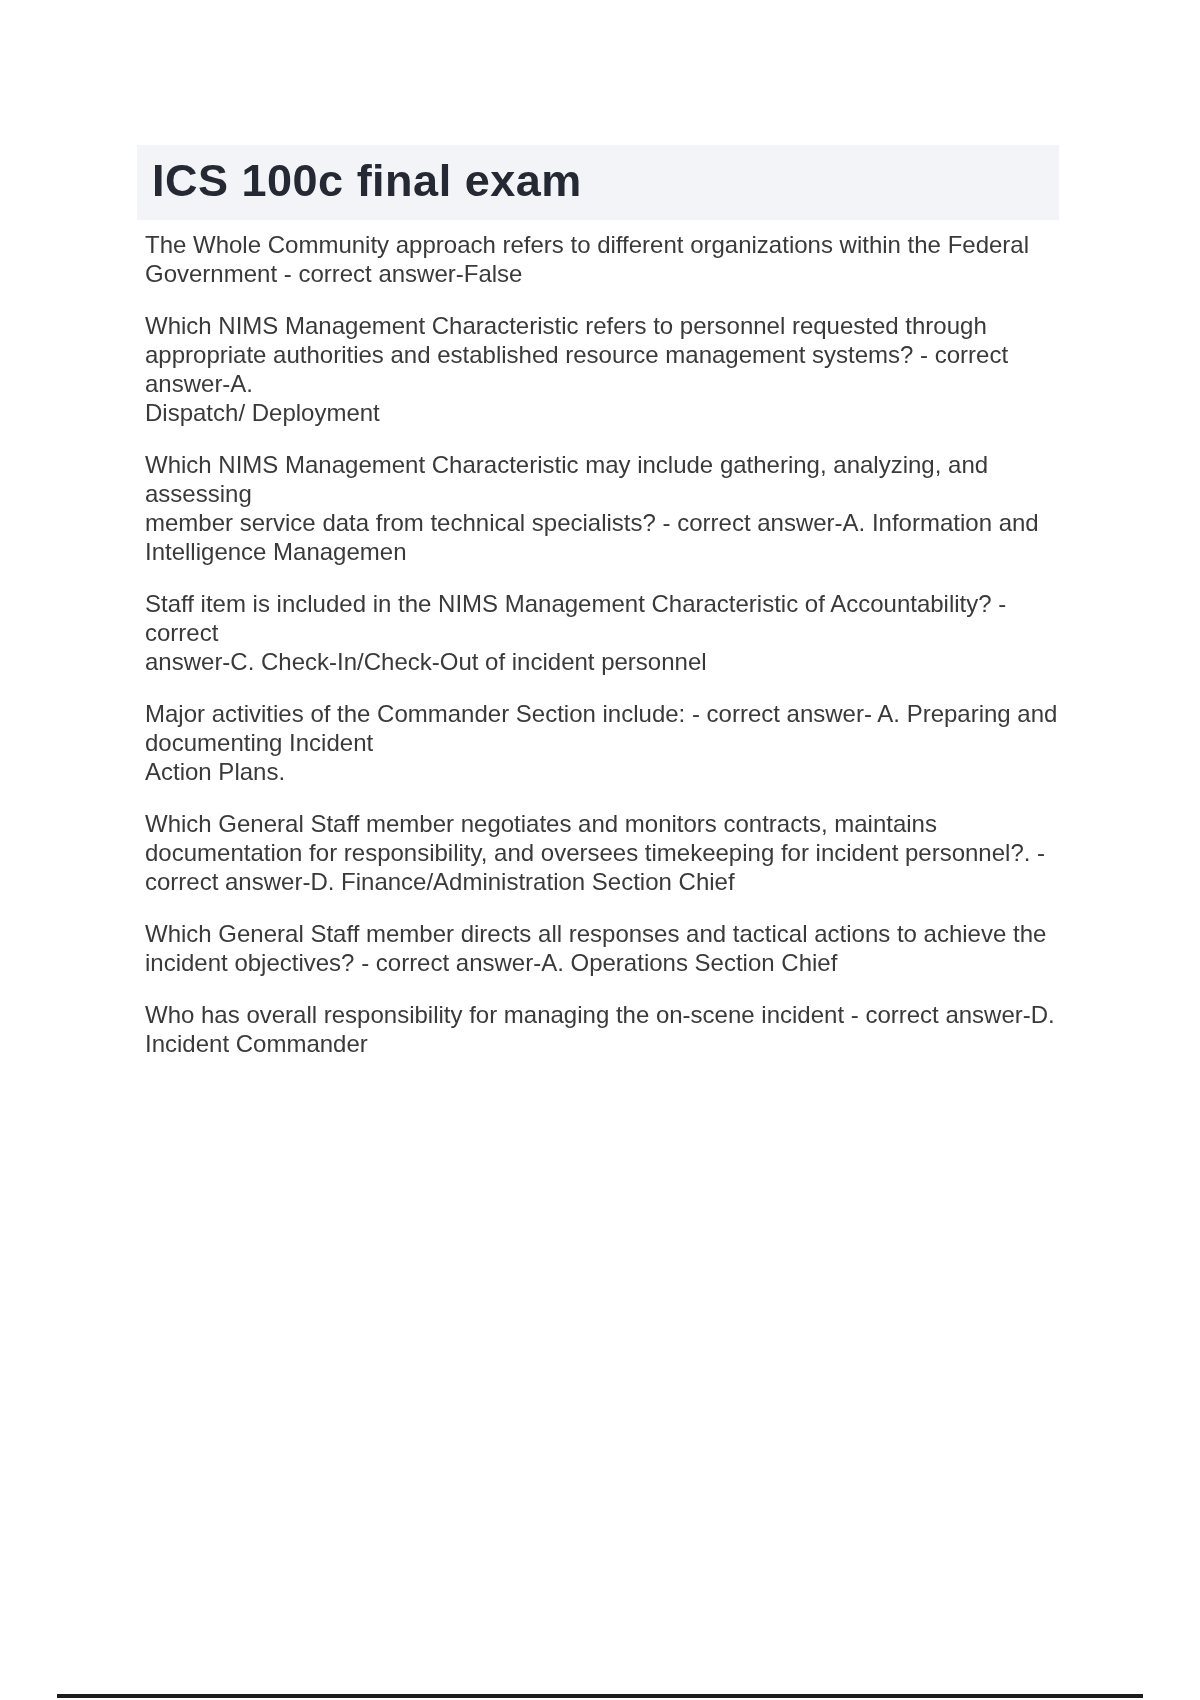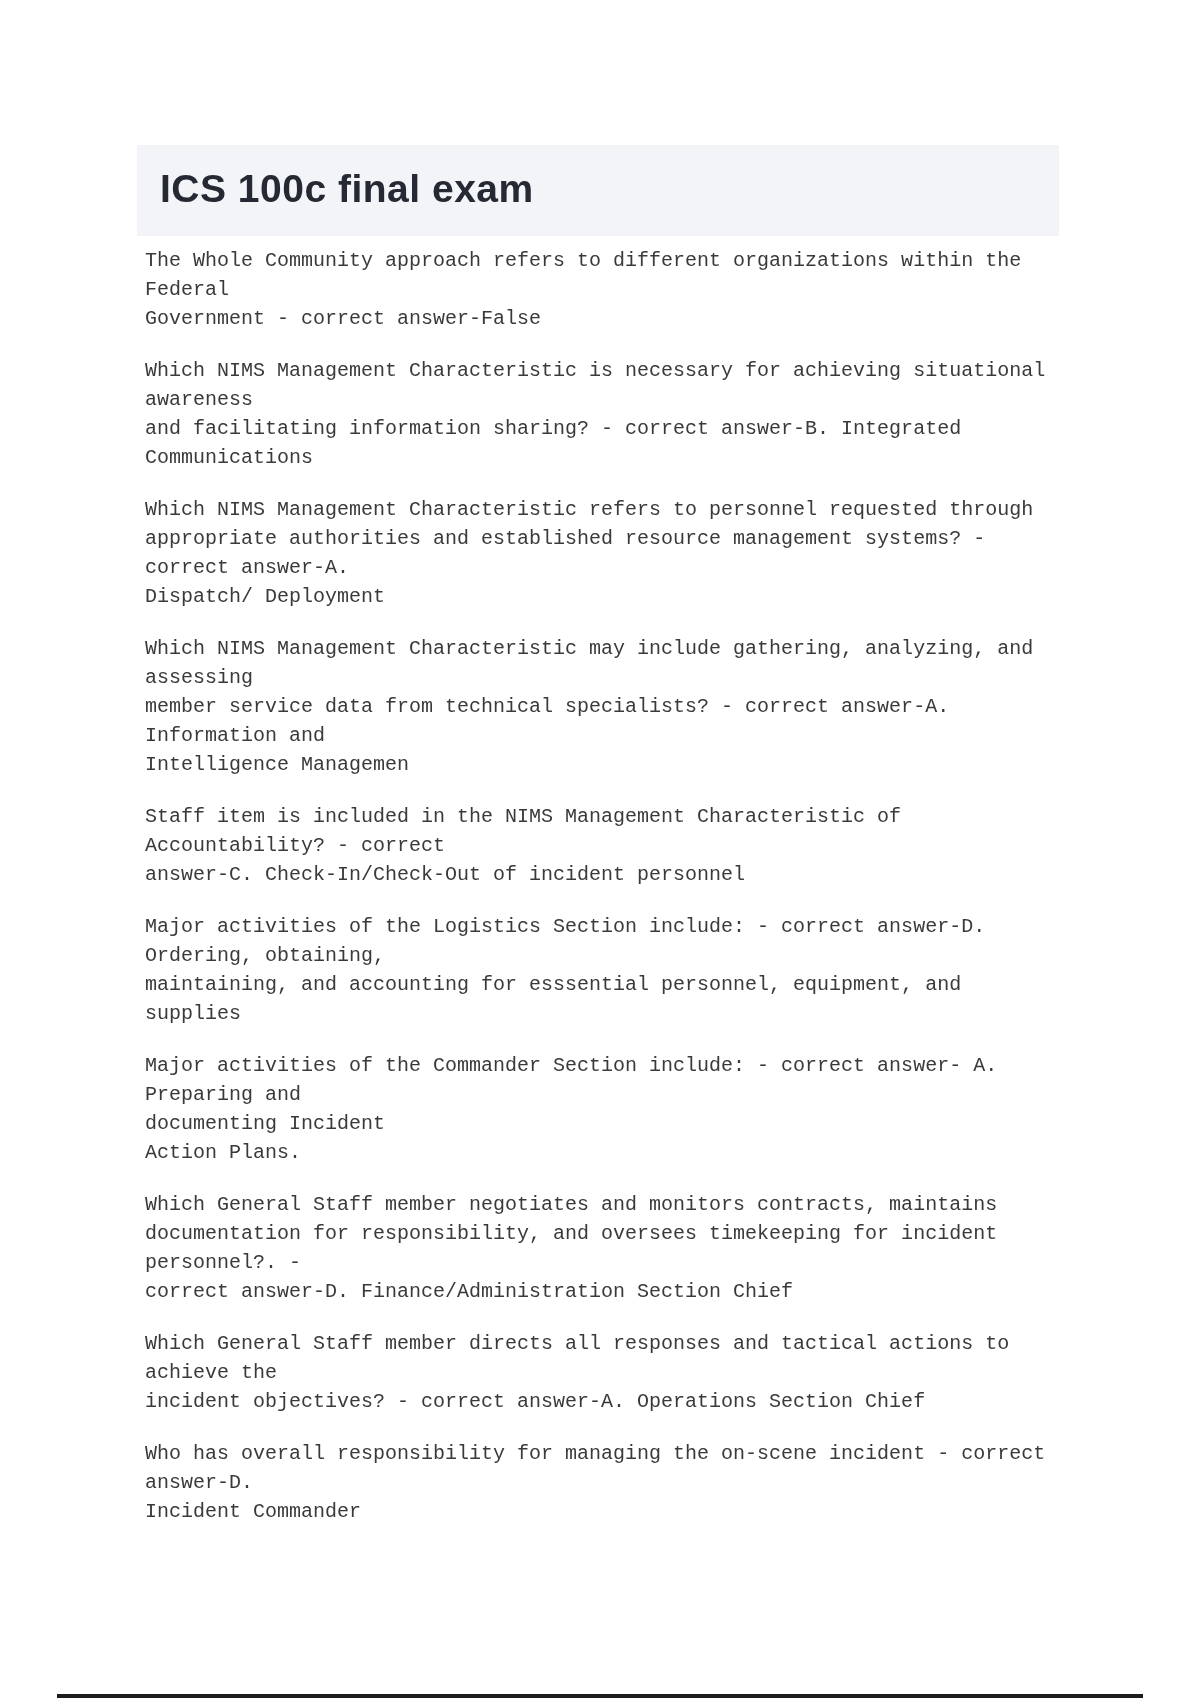--- a/index.html
+++ b/index.html
@@ -20,37 +20,36 @@
     top: 145px;
     left: 137px;
     width: 922px;
   }
   .title-box {
     background: var(--title-bg, #f3f4f8);
     padding: 5px 0 9px 11px;
     margin: 0 0 10px 0;
   }
   .title-box h1 {
-    margin: 12px;
-    font-size: 39px;
+    margin: 4px;
+    font-size: 45px;
     line-height: 53px;
     font-weight: bold;
     letter-spacing: 0.5px;
     color: var(--title-color, #242933);
   }
   .qa-list {
     padding-left: 8px;
   }
   .qa {
     margin: 0 0 23px 0;
-    font-size: 20px;
+    font-size: 24px;
     line-height: 29px;
     color: var(--text-color, #3a3a3a);
     white-space: pre-line;
-    font-family: Liberation Mono, monospace;
   }
   .bottom-divider {
     position: absolute;
     left: 57px;
     top: 1694px;
     width: 1086px;
     height: 4px;
     background: var(--divider-color, #1c1c1c);
   }
 </style>
@@ -58,33 +57,28 @@
 <body>
 
 <div class="page">
   <div class="content">
     <div class="title-box">
       <h1>ICS 100c final exam</h1>
     </div>
     <div class="qa-list">
         <p class="qa">The Whole Community approach refers to different organizations within the Federal
 Government - correct answer-False</p>
-        <p class="qa">Which NIMS Management Characteristic is necessary for achieving situational awareness
-and facilitating information sharing? - correct answer-B. Integrated Communications</p>
         <p class="qa">Which NIMS Management Characteristic refers to personnel requested through
 appropriate authorities and established resource management systems? - correct answer-A.
 Dispatch/ Deployment</p>
         <p class="qa">Which NIMS Management Characteristic may include gathering, analyzing, and assessing
 member service data from technical specialists? - correct answer-A. Information and
 Intelligence Managemen</p>
         <p class="qa">Staff item is included in the NIMS Management Characteristic of Accountability? - correct
 answer-C. Check-In/Check-Out of incident personnel</p>
-        <p class="qa">Major activities of the Logistics Section include: - correct answer-D. Ordering, obtaining,
-maintaining, and accounting for esssential personnel, equipment, and
-supplies</p>
         <p class="qa">Major activities of the Commander Section include: - correct answer- A. Preparing and
 documenting Incident
 Action Plans.</p>
         <p class="qa">Which General Staff member negotiates and monitors contracts, maintains
 documentation for responsibility, and oversees timekeeping for incident personnel?. -
 correct answer-D. Finance/Administration Section Chief</p>
         <p class="qa">Which General Staff member directs all responses and tactical actions to achieve the
 incident objectives? - correct answer-A. Operations Section Chief</p>
         <p class="qa">Who has overall responsibility for managing the on-scene incident - correct answer-D.
 Incident Commander</p>

